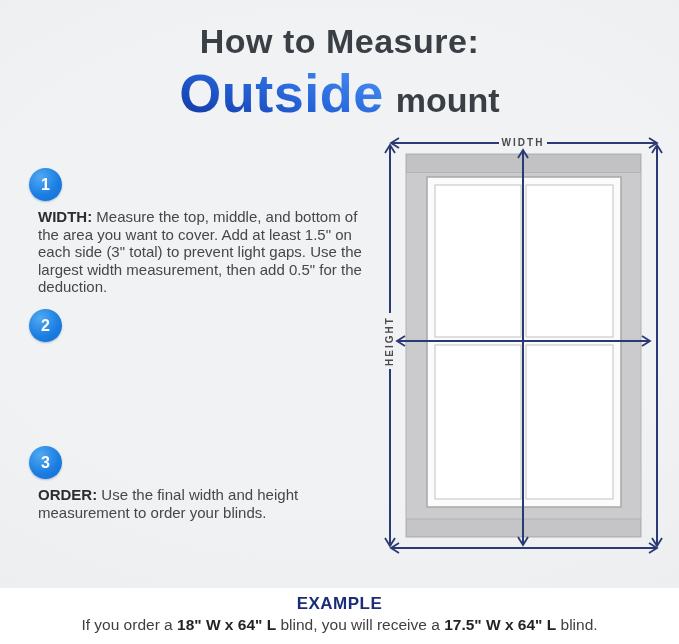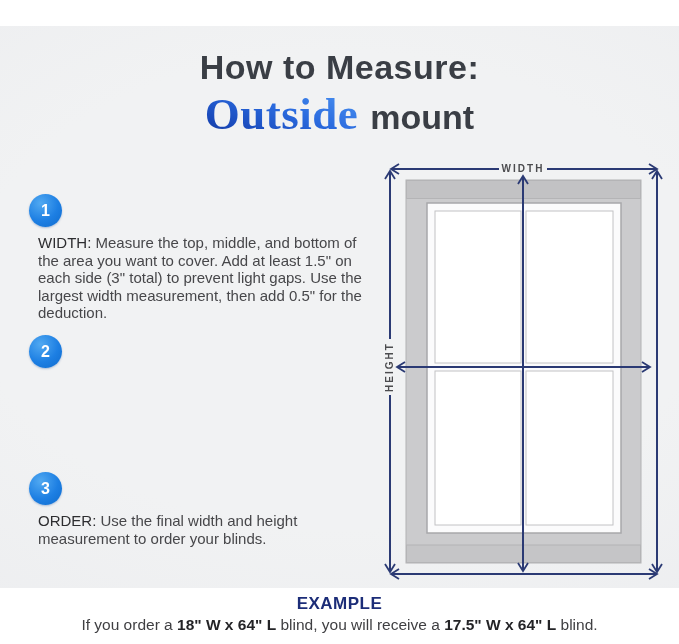--- a/index.html
+++ b/index.html
@@ -15,54 +15,53 @@
   }
   *{margin:0;padding:0;box-sizing:border-box;}
   body{font-family:"Liberation Sans",sans-serif;}
   .canvas{
     position:relative;width:679px;height:644px;overflow:hidden;
     background:#fff;
   }
   .main-area{
     position:absolute;left:0;top:0;width:679px;height:588px;
     background:radial-gradient(ellipse 120% 90% at 50% 45%, #f1f2f3 45%, var(--background) 75%, #e2e3e6 100%);
-    margin-top:26px;
   }
   
   .header{position:absolute;left:0;top:22px;width:679px;text-align:center;}
   .title-line1{
     font-size:34px;font-weight:700;color:var(--heading-dark);letter-spacing:.5px;
   }
   .title-line2{margin-top:1px;}
   .title-highlight{
     display:inline-block;
-    font-size:45px;font-weight:800;letter-spacing:.5px;
+    font-size:54px;font-weight:800;letter-spacing:.5px;
     background-image:linear-gradient(200deg, var(--title-blue-light) 5%, #2a6ade 45%, var(--title-blue-dark) 80%, #16368e 100%);
     -webkit-background-clip:text;background-clip:text;
-    -webkit-text-fill-color:transparent;color:var(--title-blue-dark);font-family:Liberation Serif, serif;
+    -webkit-text-fill-color:transparent;color:var(--title-blue-dark);
   }
   .title-suffix{
     display:inline-block;margin-left:12px;
     font-size:34px;font-weight:700;color:var(--heading-dark);
   }
   
   .steps{position:absolute;left:29px;top:168px;width:352px;height:400px;}
   .step{position:absolute;left:0;width:352px;}
   .step-badge{
     width:33px;height:33px;border-radius:50%;
     background:radial-gradient(circle at 35% 28%, #51a9f1 0%, var(--accent-blue) 55%, #0f6bcd 100%);
     color:#fff;font-size:16px;font-weight:700;
     display:flex;align-items:center;justify-content:center;
     box-shadow:0 1px 2px rgba(40,90,160,.35);
   }
   .step-text{
     margin:7px 0 0 9px;width:343px;
     font-size:15px;line-height:17.5px;color:var(--body-text);
   }
-  .step-text strong{color:#2d2d30;font-weight:400;}
+  .step-text strong{color:#2d2d30;font-weight:700;}
   
   .diagram{position:absolute;left:375px;top:128px;width:295px;height:432px;}
   .diagram svg{display:block;}
   .diagram text{
     font-family:"Liberation Sans",sans-serif;
     font-size:10px;font-weight:700;letter-spacing:2px;fill:#4c4c4f;
   }
   
   .footer{
     position:absolute;left:0;top:588px;width:679px;height:44px;

